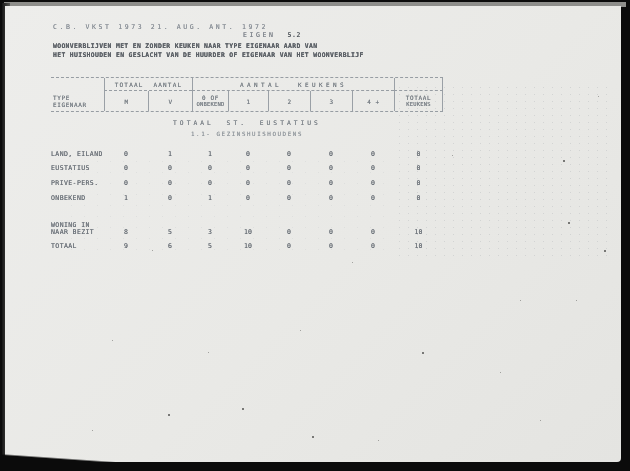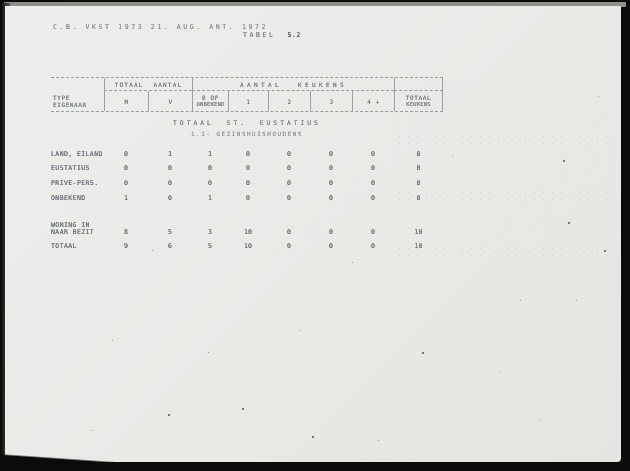--- a/index.html
+++ b/index.html
@@ -78,23 +78,25 @@
 <div class="edge-top"></div>
 <div class="edge-left"></div>
 
 <div class="page">
   <div class="noise"></div>
   <div class="noise2"></div>
 
   <div class="tw header-code">C.B. VKST 1973 21. AUG. ANT. 1972</div>
 
   <div class="tabel-line">
-    <span class="tabel-label">TABEL</span><span class="tabel-no">5.2</span>
+    <span class="tabel-label">EIGEN</span><span class="tabel-no">5.2</span>
   </div>
 
+  <div class="tw title l1">WOONVERBLIJVEN MET EN ZONDER KEUKEN NAAR TYPE EIGENAAR AARD VAN</div>
+  <div class="tw title l2">HET HUISHOUDEN EN GESLACHT VAN DE HUURDER OF EIGENAAR VAN HET WOONVERBLIJF</div>
 
   <div class="tbl">
     <div class="grow">
       <div class="gcell"></div>
       <div class="gcell bl bb g1">TOTAAL AANTAL</div>
       <div class="gcell bl bb g2">AANTAL KEUKENS</div>
       <div class="gcell bl bb br"></div>
     </div>
     <div class="crow">
       <div class="ccell lblc">

